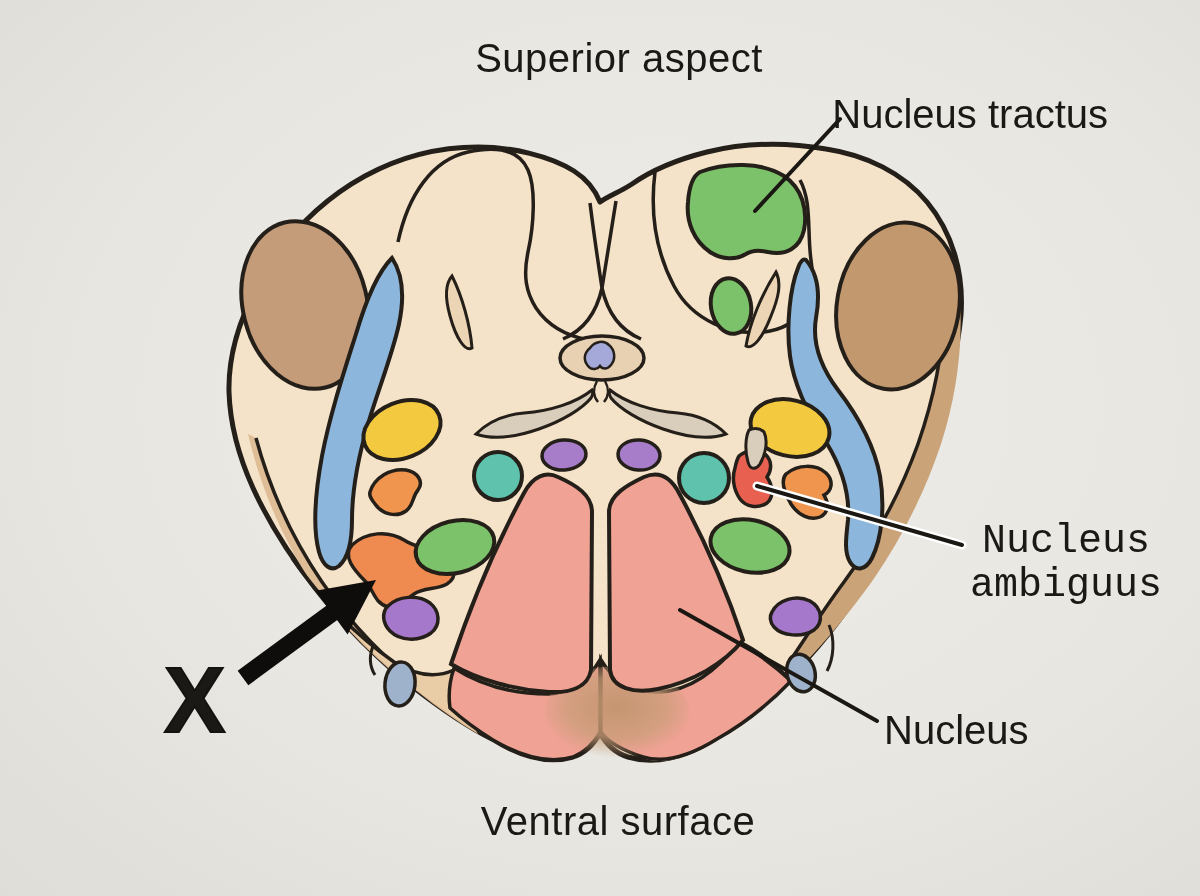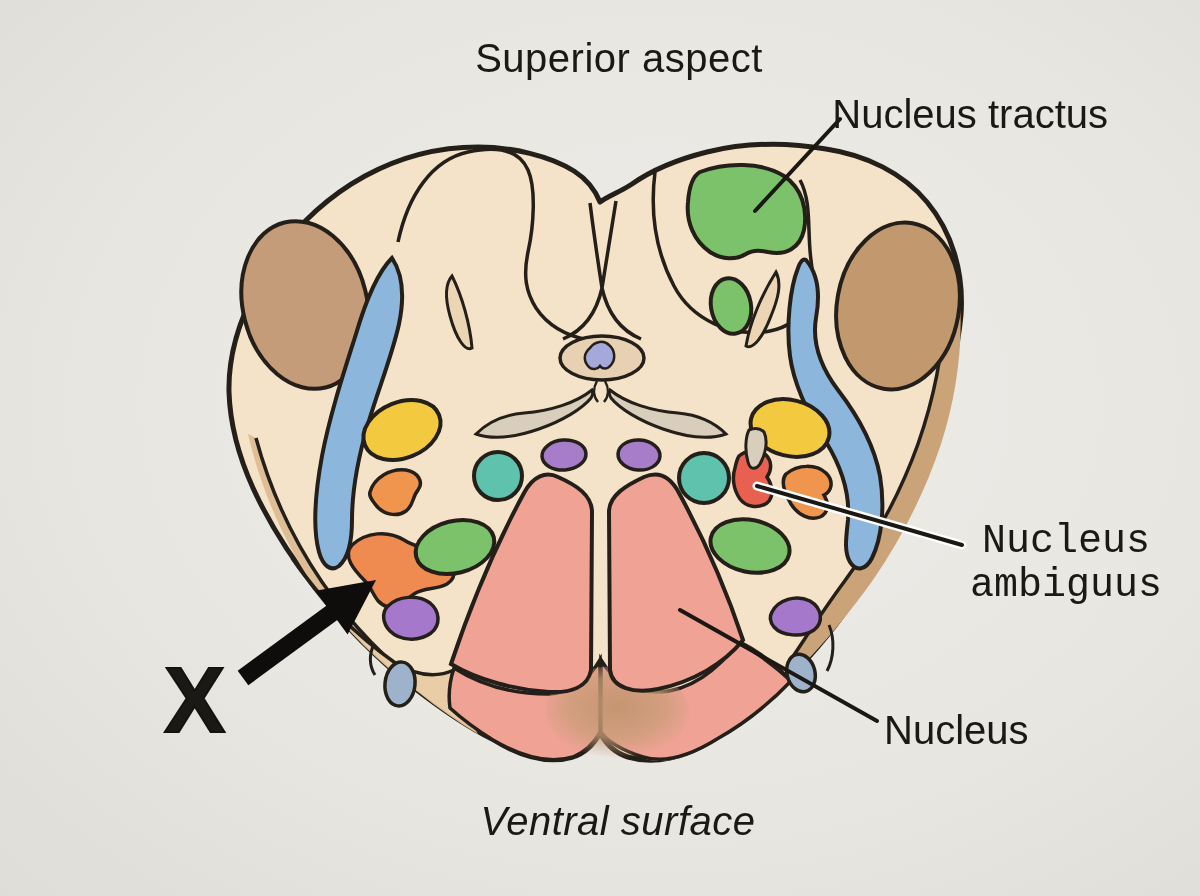--- a/index.html
+++ b/index.html
@@ -14,21 +14,21 @@
   .stage svg{position:absolute;left:0;top:0;}
   .cap{
     position:absolute;
     font-size:40px;
     letter-spacing:0.5px;
     white-space:nowrap;
     transform:translateX(-50%);
     margin-left:16px;
   }
   .cap.top{left:603px;top:36px;}
-  .cap.bottom{left:602px;top:799px;font-style:italic;}
+  .cap.bottom{left:602px;top:799px;}
   .lbl{
     position:absolute;
     font-size:40px;
     line-height:44px;
     white-space:nowrap;
   }
   .lbl span{display:block;}
   .lbl.nts{right:92px;top:92px;text-align:center;}
   .lbl.na{left:970px;top:520px;text-align:center;font-family:Liberation Mono, monospace;}
   .lbl.pyr{left:884px;top:708px;}

